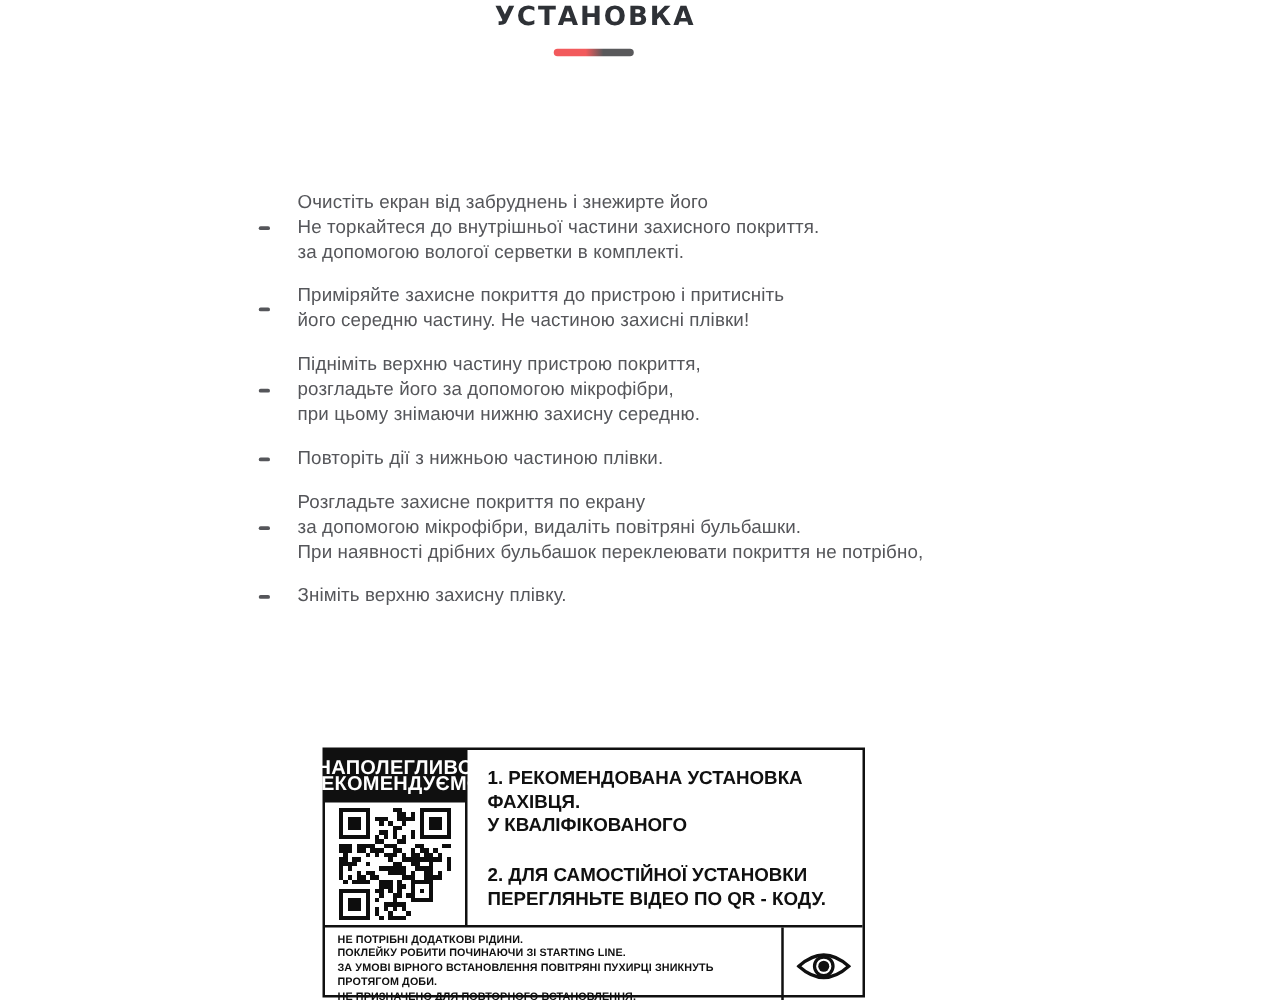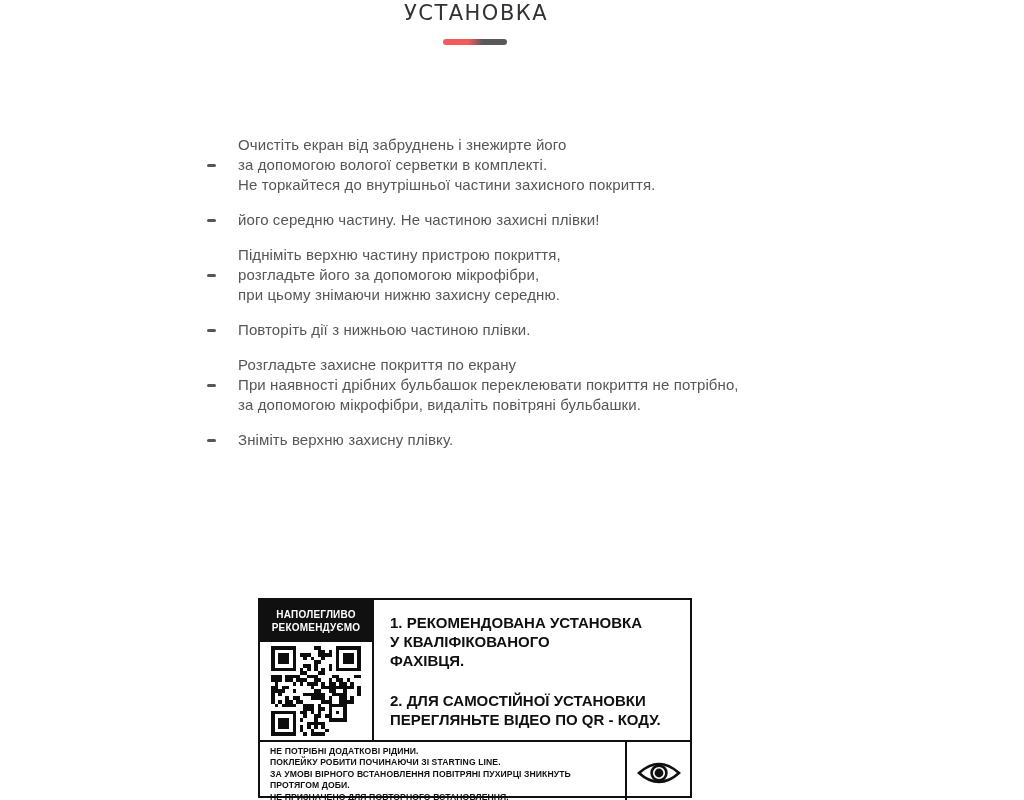--- a/index.html
+++ b/index.html
@@ -3,44 +3,44 @@
 <meta charset="utf-8">
 <style>
   html,body{margin:0;padding:0}
   body{
     width:1024px;height:800px;position:relative;background:#ffffff;overflow:hidden;
     font-family:"Liberation Sans",sans-serif;
   }
   
   .title{
     position:absolute;left:3px;top:0;width:946px;margin:0;text-align:center;
-    font-family:"DejaVu Sans",sans-serif;font-weight:normal;
+    font-family:"DejaVu Sans",sans-serif;font-weight:bold;
     font-size:21px;line-height:27px;letter-spacing:1.5px;color:#2e3136;
   }
   .divider{
     position:absolute;left:443px;top:39px;width:64px;height:6px;border-radius:3px;
     background:linear-gradient(90deg,var(--red) 0%,var(--red) 40%,var(--gray) 62%,var(--gray) 100%);
   }
   
-  .instructions{position:absolute;left:207px;top:135px;width:700px;margin:0;padding:0;list-style:none}
+  .instructions{position:absolute;left:207px;top:152px;width:700px;margin:0;padding:0;list-style:none}
   .instr{display:flex;align-items:center;margin-bottom:15px}
   .dash{flex:0 0 9px;height:3px;background:#55565a;border-radius:1.5px;margin-right:22px}
   .instr-text{font-size:15px;line-height:20px;color:#55565a;letter-spacing:0.1px}
   
   .sticker{
     position:absolute;left:258px;top:598px;width:434px;height:200px;
     border:2px solid #101010;box-sizing:border-box;display:flex;flex-direction:column;
     color:#101010;background:#fff;
   }
   .s-row1{height:140px;flex:0 0 140px;border-bottom:2px solid #101010;display:flex}
   .s-cellA{width:114px;flex:0 0 114px;border-right:2px solid #101010;box-sizing:border-box;display:flex;flex-direction:column}
   .s-hdr{
     height:42px;flex:0 0 42px;background:#101010;color:#ffffff;
     display:flex;flex-direction:column;justify-content:center;align-items:center;
-    font-weight:700;font-size:10px;line-height:13px;letter-spacing:0.2px;text-align:center;
+    font-weight:700;font-size:16px;line-height:13px;letter-spacing:0.2px;text-align:center;
   }
   .s-qr{flex:1;display:flex;align-items:center;justify-content:center}
   .s-cellB{flex:1;padding:13px 6px 14px 16px;font-weight:700;font-size:15px;line-height:19px}
   .s-cellB .rec{margin:0 0 21px 0}
   .s-row2{flex:1;display:flex}
   .s-cellC{
     flex:1;border-right:2px solid #101010;padding:4px 4px 0 10px;
     font-weight:700;font-size:8.6px;line-height:11.4px;letter-spacing:0.1px;
   }
   .s-cellD{width:63px;flex:0 0 63px;display:flex;align-items:center;justify-content:center}
@@ -52,27 +52,28 @@
 <div class="page">
 
   <h1 class="title">УСТАНОВКА</h1>
   <div class="divider"></div>
 
   <ul class="instructions" id="instructions">
       <li class="instr">
         <span class="dash"></span>
         <div class="instr-text">
           <div>Очистіть екран від забруднень і знежирте його</div>
+          <div>Не торкайтеся до внутрішньої частини захисного покриття.</div>
           <div>за допомогою вологої серветки в комплекті.</div>
-          <div>Не торкайтеся до внутрішньої частини захисного покриття.</div>
-        </div>
-      </li>
-      <li class="instr">
-        <span class="dash"></span>
-        <div class="instr-text">
+        </div>
+      </li>
+      <li class="instr">
+        <span class="dash"></span>
+        <div class="instr-text">
+          <div>Приміряйте захисне покриття до пристрою і притисніть</div>
           <div>його середню частину. Не частиною захисні плівки!</div>
         </div>
       </li>
       <li class="instr">
         <span class="dash"></span>
         <div class="instr-text">
           <div>Підніміть верхню частину пристрою покриття,</div>
           <div>розгладьте його за допомогою мікрофібри,</div>
           <div>при цьому знімаючи нижню захисну середню.</div>
         </div>
@@ -80,22 +81,22 @@
       <li class="instr">
         <span class="dash"></span>
         <div class="instr-text">
           <div>Повторіть дії з нижньою частиною плівки.</div>
         </div>
       </li>
       <li class="instr">
         <span class="dash"></span>
         <div class="instr-text">
           <div>Розгладьте захисне покриття по екрану</div>
+          <div>за допомогою мікрофібри, видаліть повітряні бульбашки.</div>
           <div>При наявності дрібних бульбашок переклеювати покриття не потрібно,</div>
-          <div>за допомогою мікрофібри, видаліть повітряні бульбашки.</div>
         </div>
       </li>
       <li class="instr">
         <span class="dash"></span>
         <div class="instr-text">
           <div>Зніміть верхню захисну плівку.</div>
         </div>
       </li>
     </ul>
 
@@ -398,22 +399,22 @@
               <rect x="11" y="24" width="1.02" height="1.02" fill="#0d0d0d"></rect>
               <rect x="12" y="24" width="1.02" height="1.02" fill="#0d0d0d"></rect>
               <rect x="13" y="24" width="1.02" height="1.02" fill="#0d0d0d"></rect>
               <rect x="14" y="24" width="1.02" height="1.02" fill="#0d0d0d"></rect>
             </svg>
         </div>
       </div>
       <div class="s-cellB" id="recommendations">
           <div class="rec">
             <div>1. РЕКОМЕНДОВАНА УСТАНОВКА</div>
+            <div>ФАХІВЦЯ.</div>
             <div>У КВАЛІФІКОВАНОГО</div>
-            <div>ФАХІВЦЯ.</div>
           </div>
           <div class="rec">
             <div>2. ДЛЯ САМОСТІЙНОЇ УСТАНОВКИ</div>
             <div>ПЕРЕГЛЯНЬТЕ ВІДЕО ПО QR - КОДУ.</div>
           </div>
         </div>
     </div>
     <div class="s-row2">
       <div class="s-cellC" id="footnotes">
           <div>НЕ ПОТРІБНІ ДОДАТКОВІ РІДИНИ.</div>

